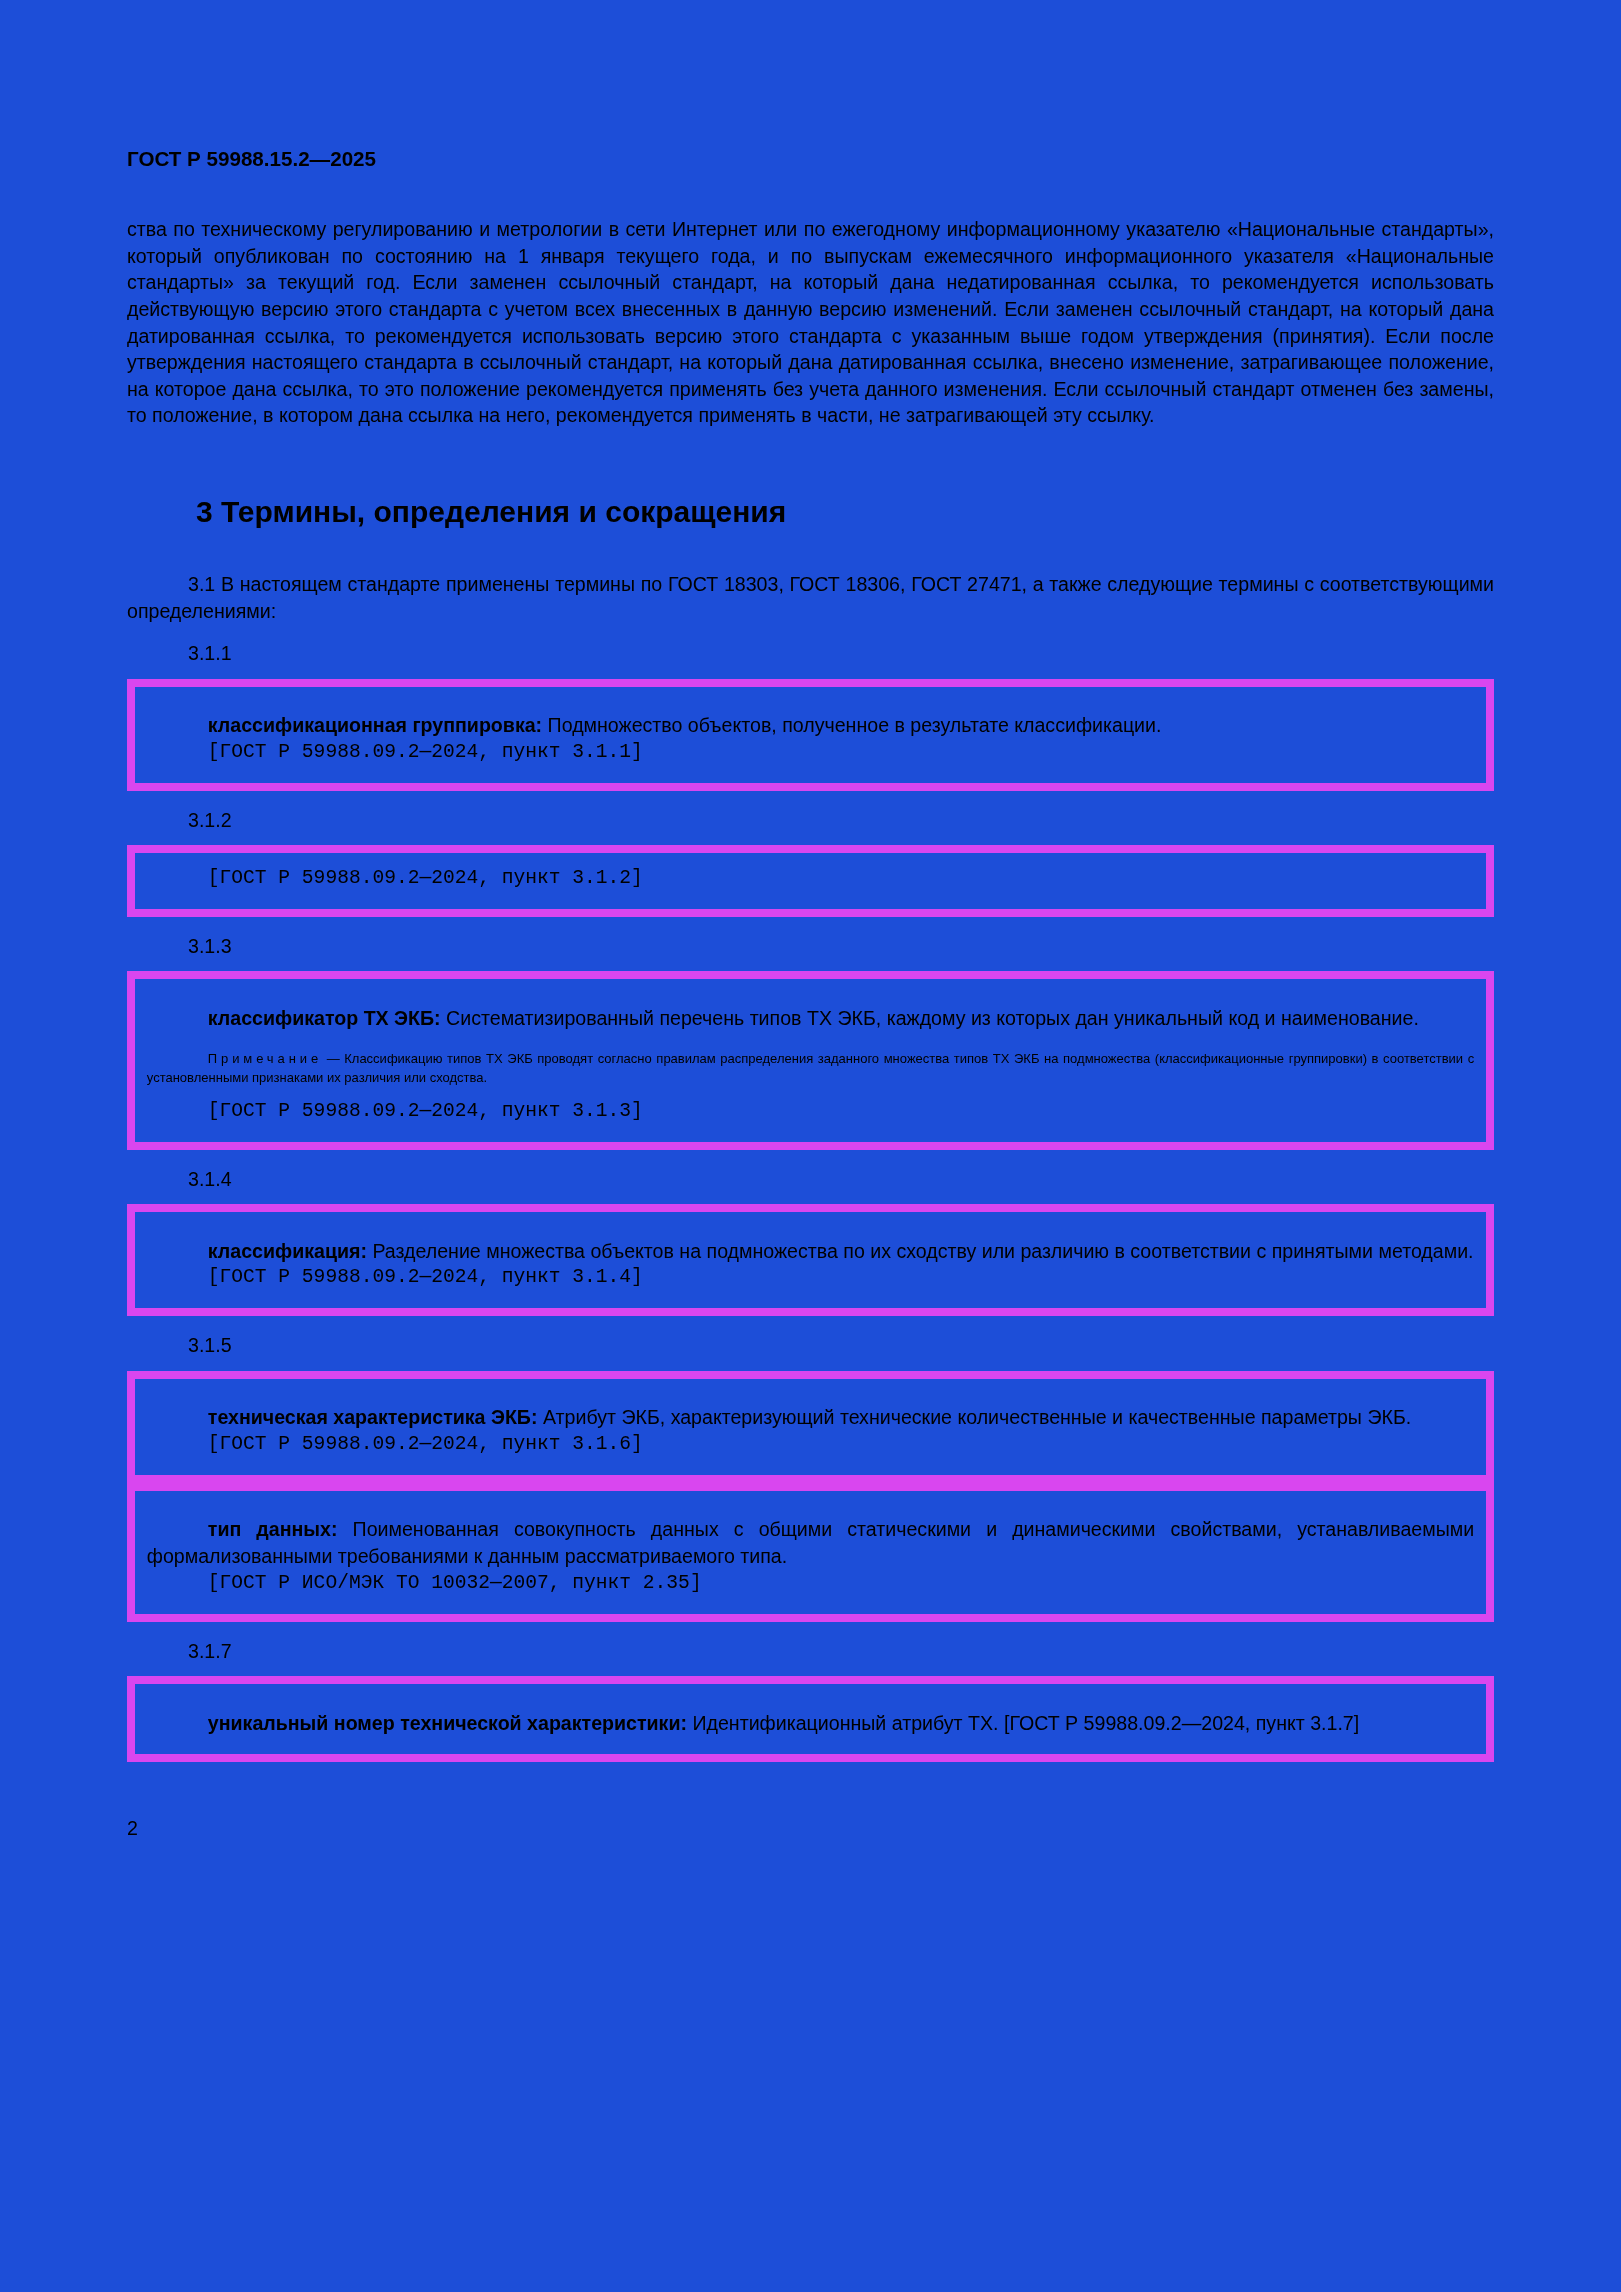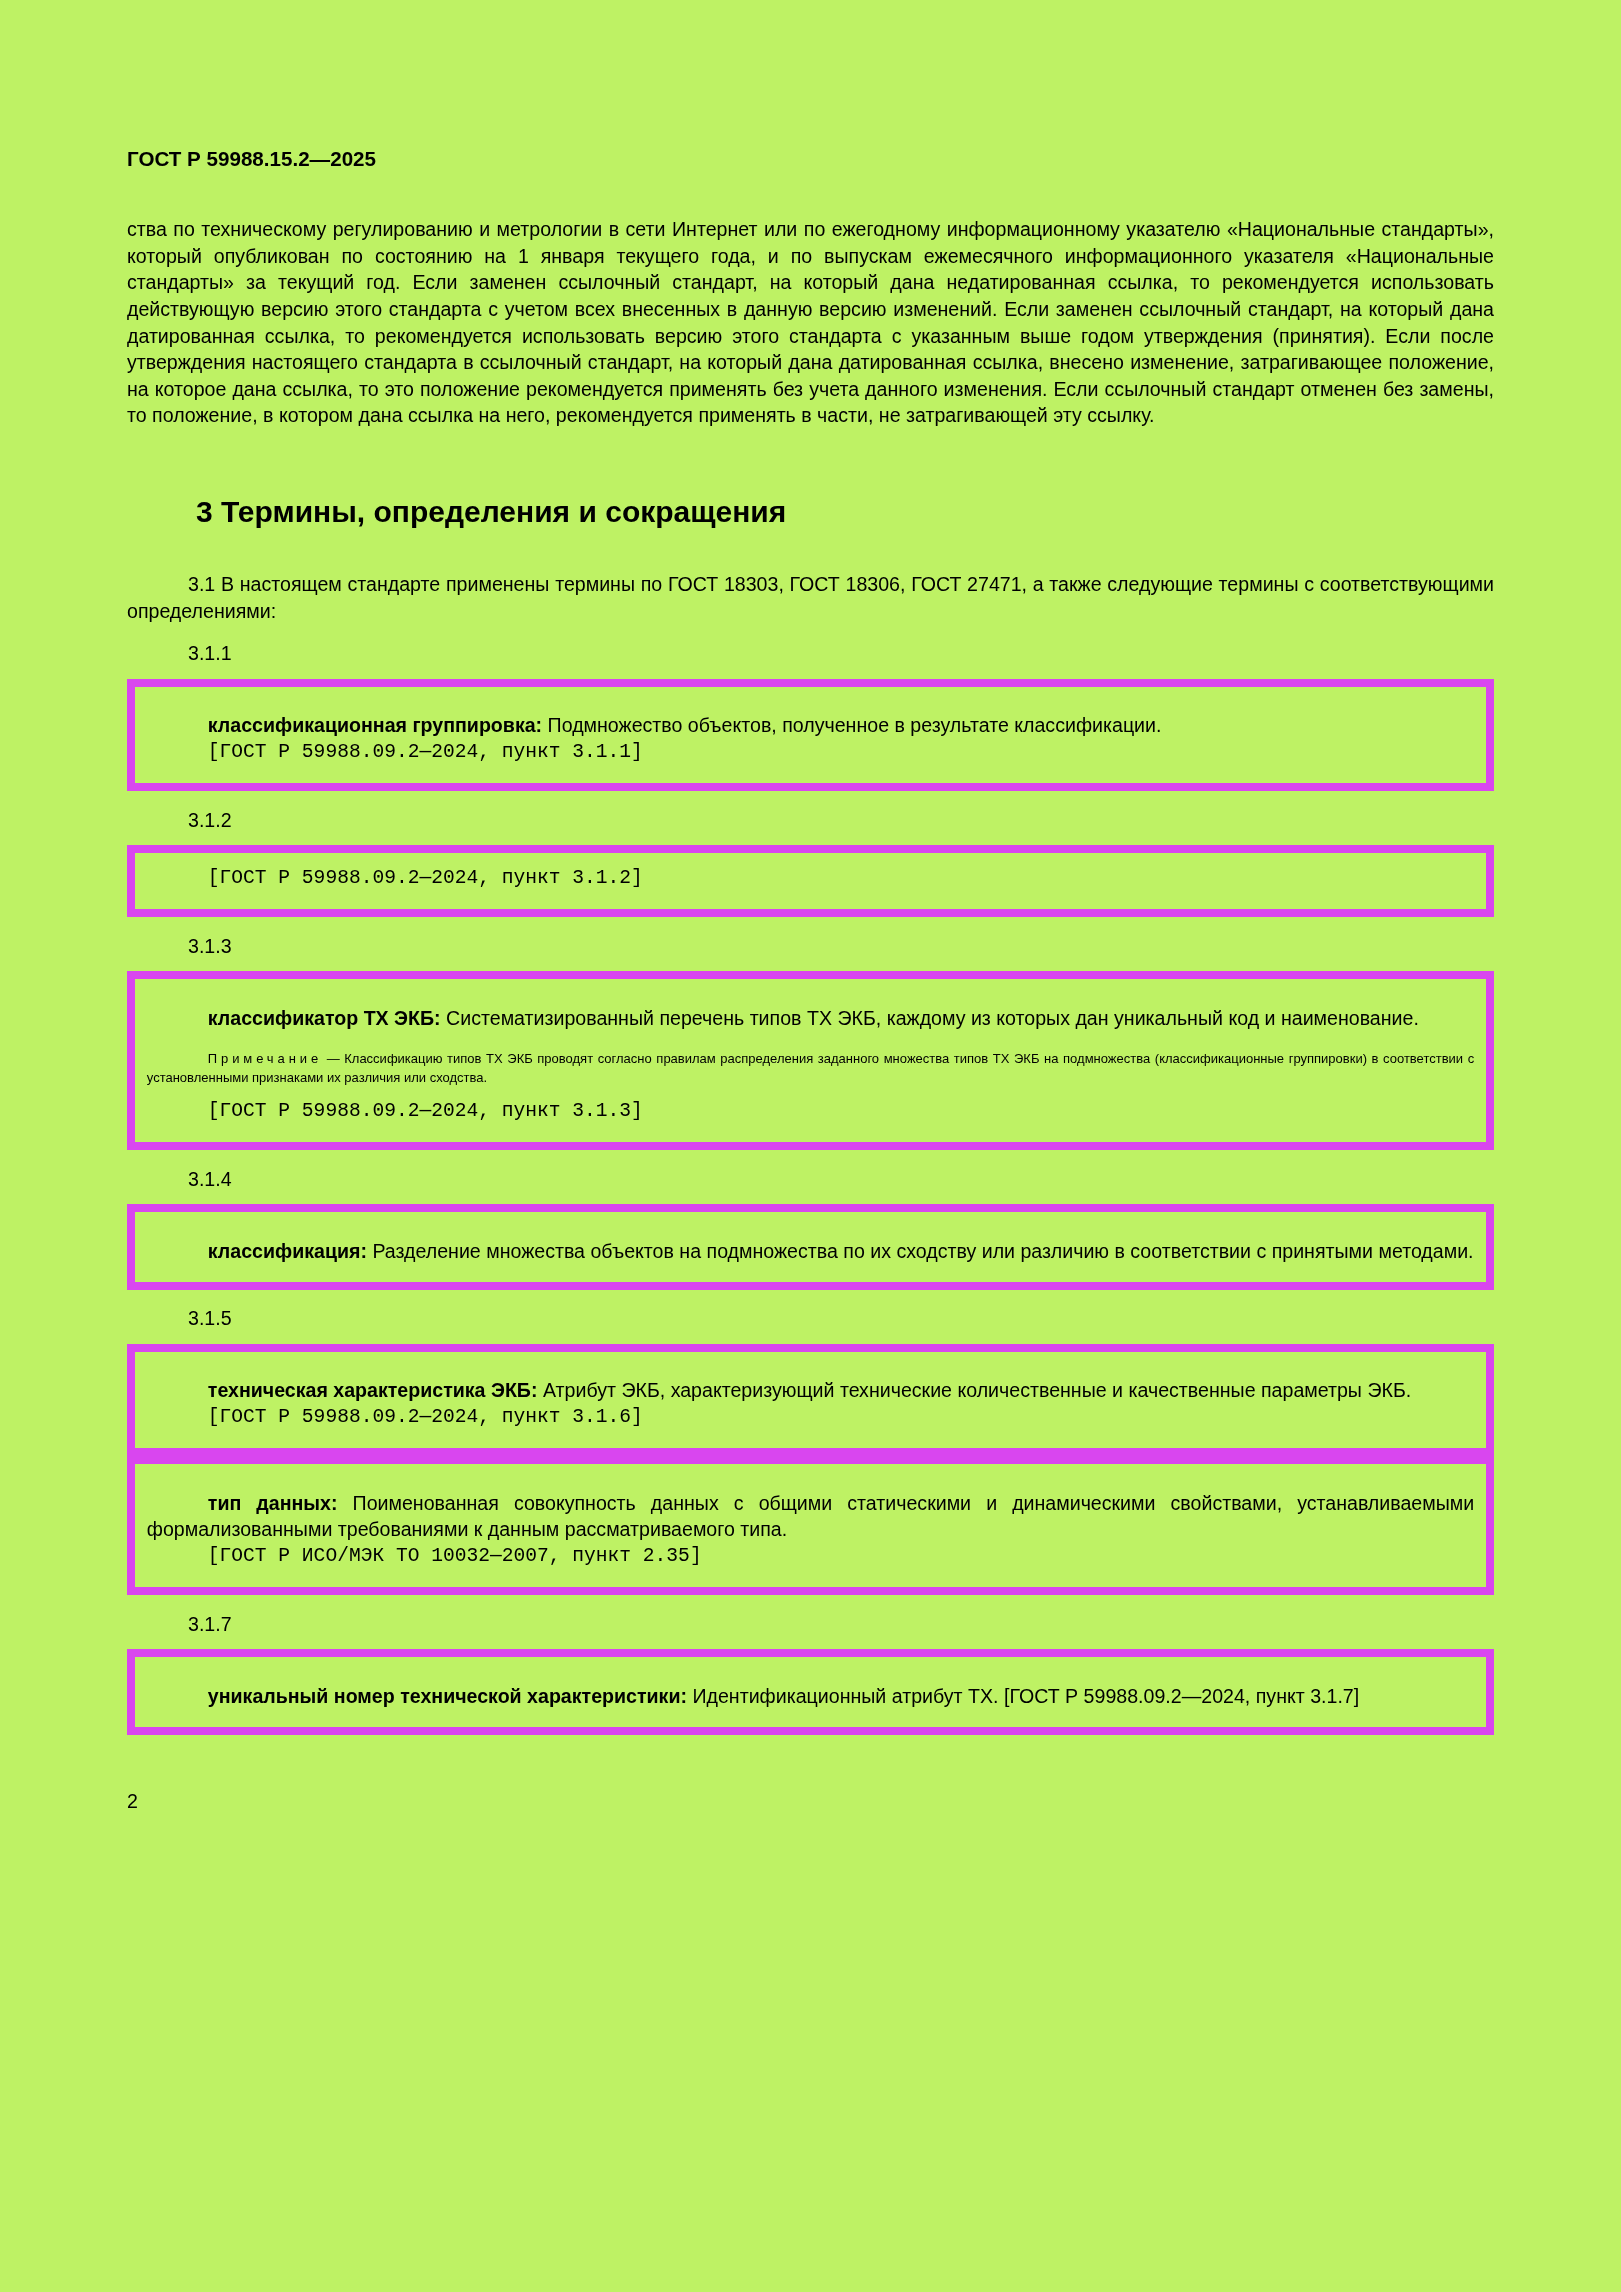--- a/index.html
+++ b/index.html
@@ -5,21 +5,21 @@
   html, body {
     margin: 0;
     padding: 0;
     background: #ffffff;
   }
   .page {
     position: relative;
     width: 1621px;
     min-height: 2293px;
     box-sizing: border-box;
-    background: #bef264;
+    background: #1d4ed8;
     color: #000000;
     font-family: "Liberation Sans", sans-serif;
     font-size: 19.6px;
     line-height: 1.36;
     padding: 145px 127px 59px 127px;
   }
   .doc-header {
     font-weight: bold;
     font-size: 20.6px;
     margin: 0 0 43px 0;
@@ -102,20 +102,21 @@
   <div class="def-number">3.1.3</div>
   <div class="def-box">
     <p class="def-para"><span class="term">классификатор ТХ ЭКБ:</span> <span>Систематизированный перечень типов ТХ ЭКБ, каждому из которых дан уникальный код и наименование.</span></p>
     <p class="note"><span class="note-label">Примечание</span> <span>— Классификацию типов ТХ ЭКБ проводят согласно правилам распределения заданного множества типов ТХ ЭКБ на подмножества (классификационные группировки) в соответствии с установленными признаками их различия или сходства.</span></p>
     <p class="citation">[ГОСТ Р 59988.09.2—2024, пункт 3.1.3]</p>
   </div>
 
   <div class="def-number">3.1.4</div>
   <div class="def-box">
     <p class="def-para"><span class="term">классификация:</span> <span>Разделение множества объектов на подмножества по их сходству или различию в соответствии с принятыми методами.</span></p>
+    <p class="citation">[ГОСТ Р 59988.09.2—2024, пункт 3.1.4]</p>
   </div>
 
   <div class="def-number">3.1.5</div>
   <div class="def-box">
     <p class="def-para"><span class="term">техническая характеристика ЭКБ:</span> <span>Атрибут ЭКБ, характеризующий технические количественные и качественные параметры ЭКБ.</span></p>
     <p class="citation">[ГОСТ Р 59988.09.2—2024, пункт 3.1.6]</p>
   </div>
 
   <div class="def-box">
     <p class="def-para"><span class="term">тип данных:</span> <span>Поименованная совокупность данных с общими статическими и динамическими свойствами, устанавливаемыми формализованными требованиями к данным рассматриваемого типа.</span></p>

